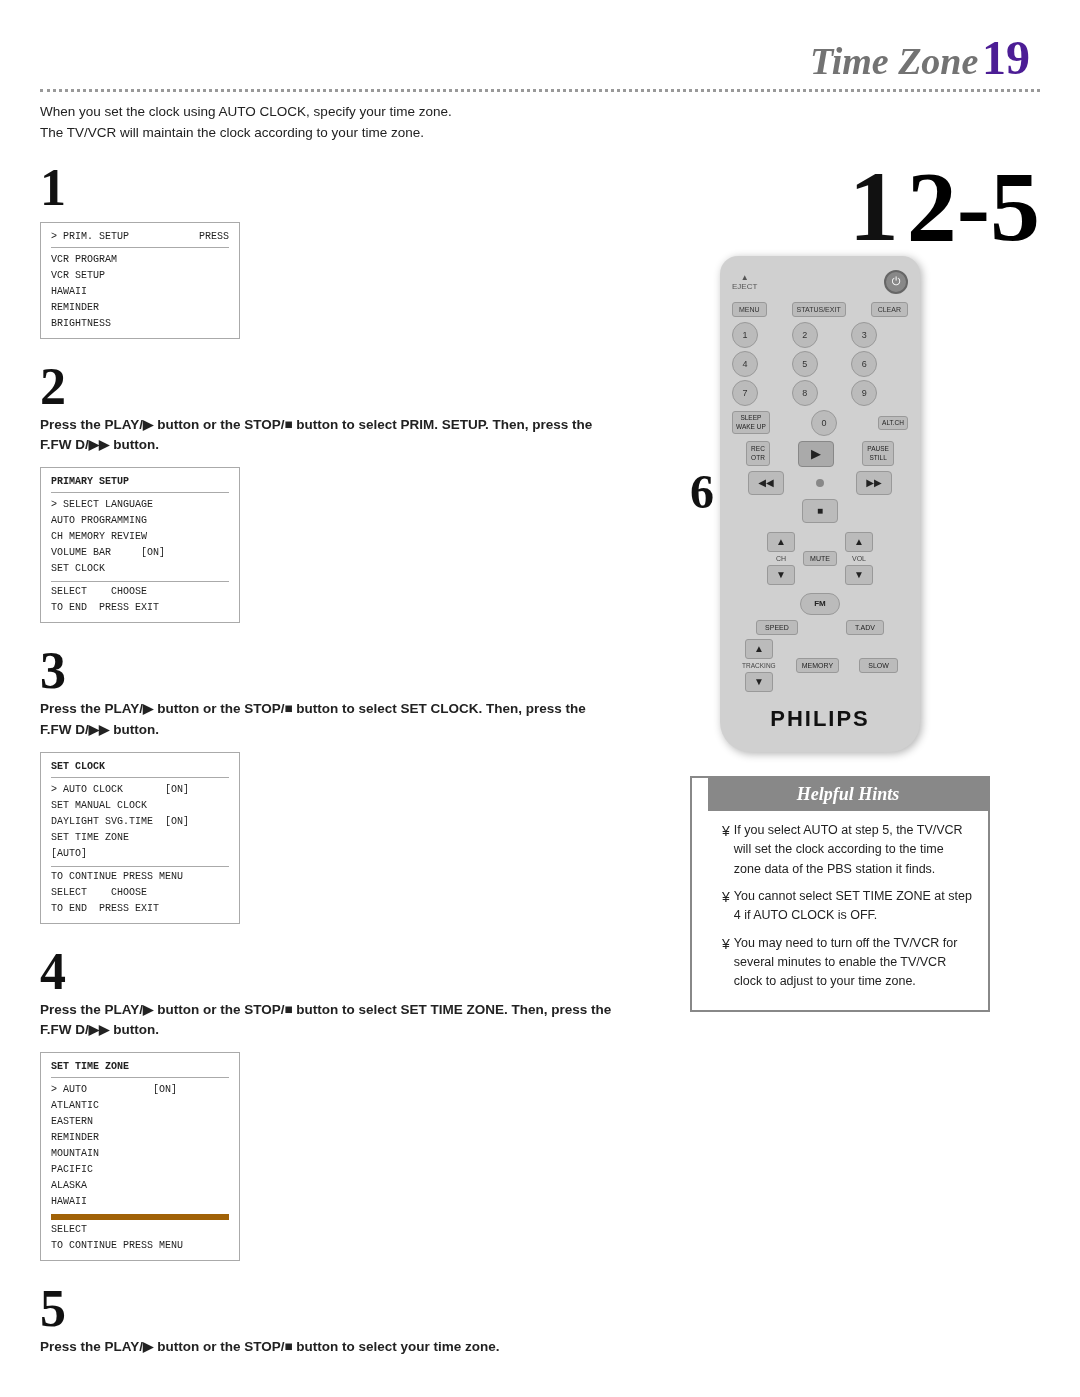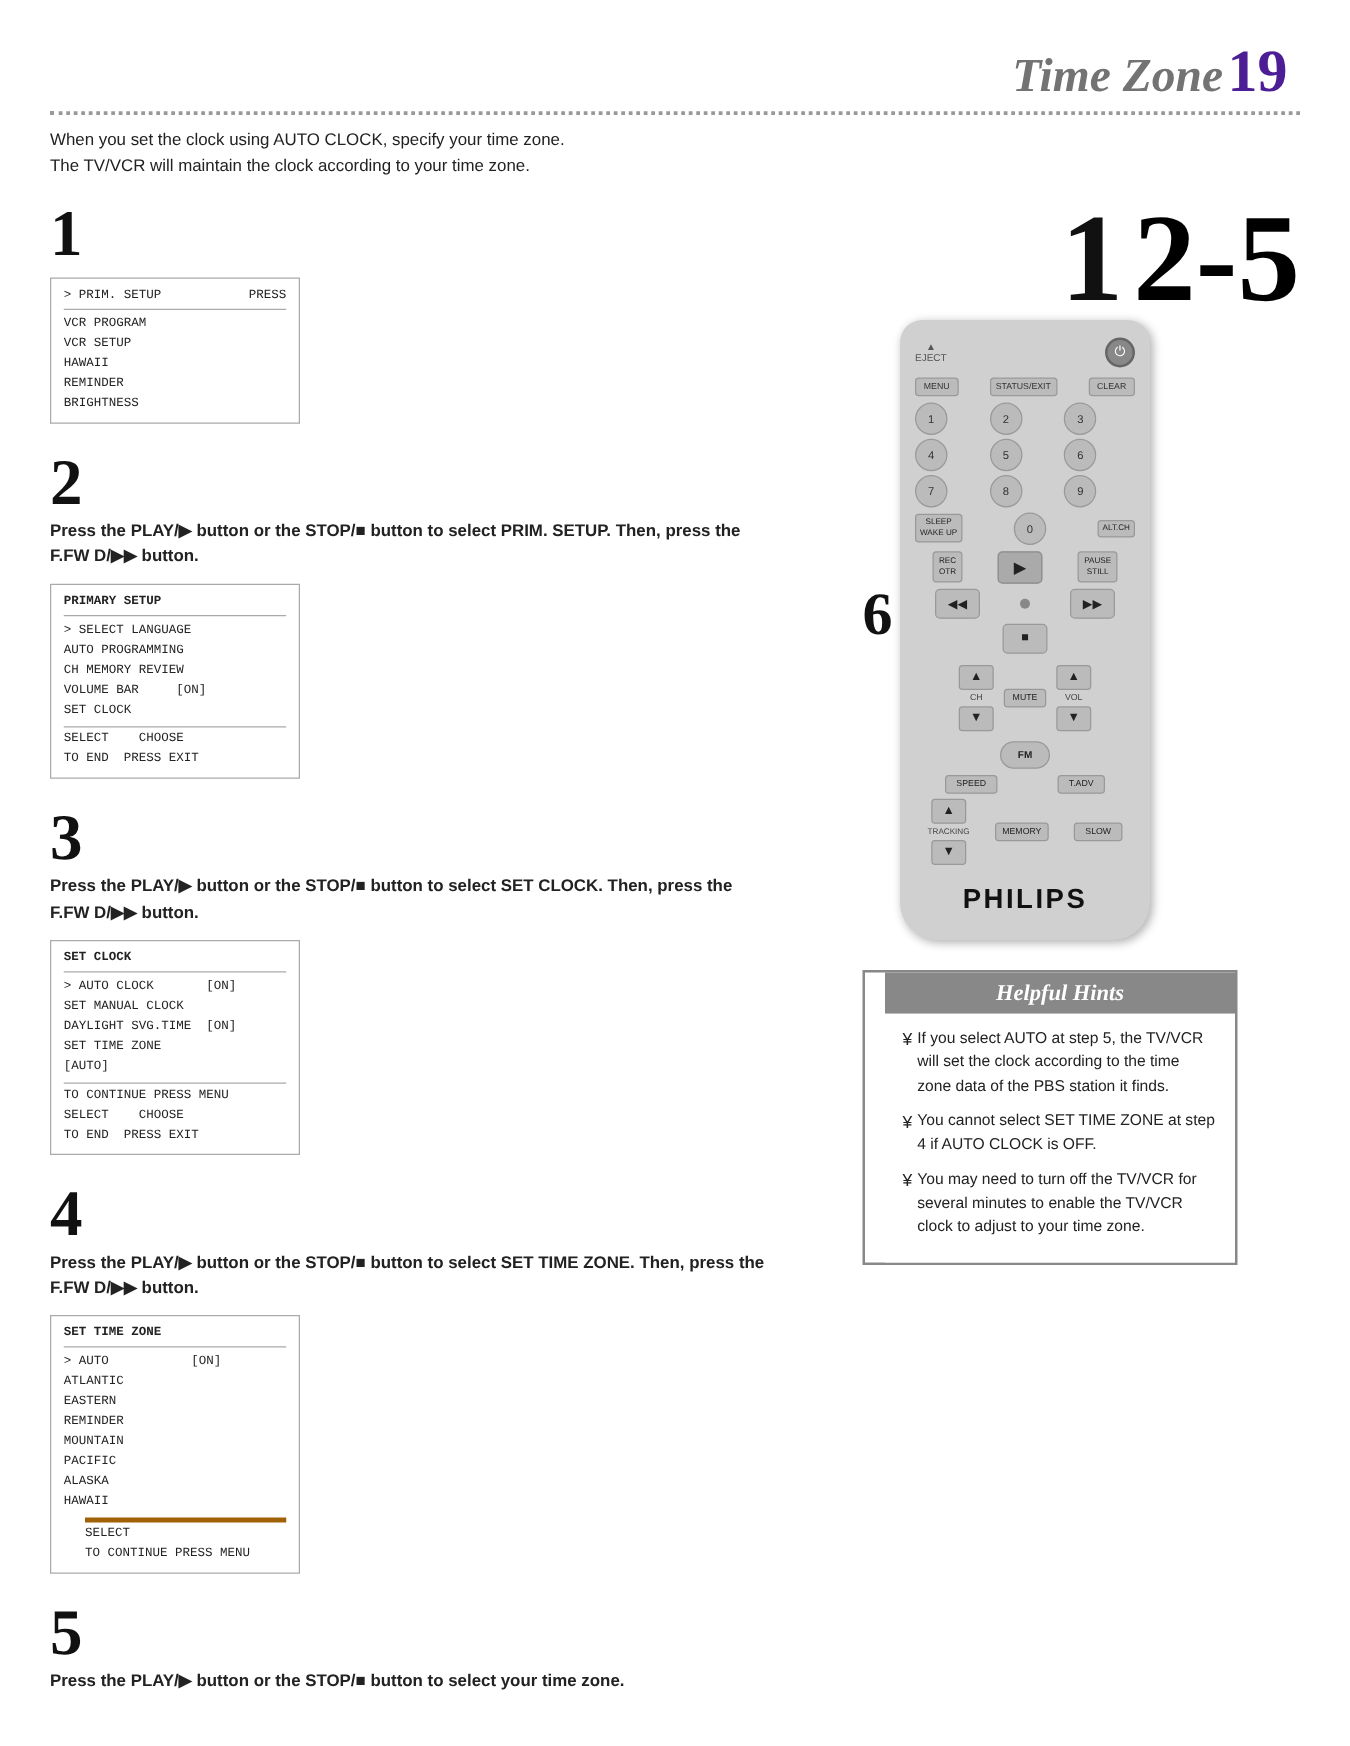--- a/index.html
+++ b/index.html
@@ -281,21 +281,21 @@
         <div class="menu-box">
           <div style="font-weight:bold; border-bottom:1px solid #aaa; margin-bottom:4px; padding-bottom:2px;">SET TIME ZONE</div>
           <span class="menu-line">&gt; AUTO&nbsp;&nbsp;&nbsp;&nbsp;&nbsp;&nbsp;&nbsp;&nbsp;&nbsp;&nbsp;&nbsp;[ON]</span>
           <span class="menu-line">ATLANTIC</span>
           <span class="menu-line">EASTERN</span>
           <span class="menu-line">REMINDER</span>
           <span class="menu-line">MOUNTAIN</span>
           <span class="menu-line">PACIFIC</span>
           <span class="menu-line">ALASKA</span>
           <span class="menu-line">HAWAII</span>
-          <div style="border-top:4px solid #a16207; margin-top:4px; padding-top:2px;margin-left:17px;">
+          <div style="border-top:6px solid #a16207; margin-top:4px; padding-top:2px;">
             <span class="menu-line">SELECT</span>
             <span class="menu-line">TO CONTINUE PRESS MENU</span>
           </div>
         </div>
       </div>
 
       <div class="step-block">
         <div class="step-number">5</div>
         <div class="step-title">
           <strong>Press the PLAY/▶ button or the STOP/■ button to select your time zone.</strong>

